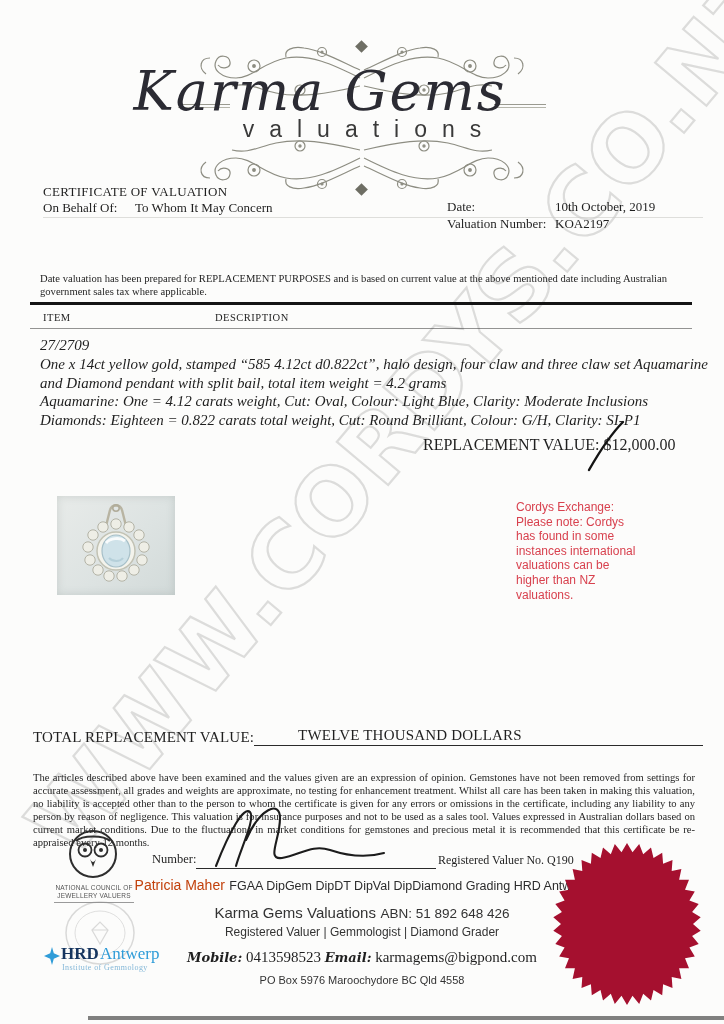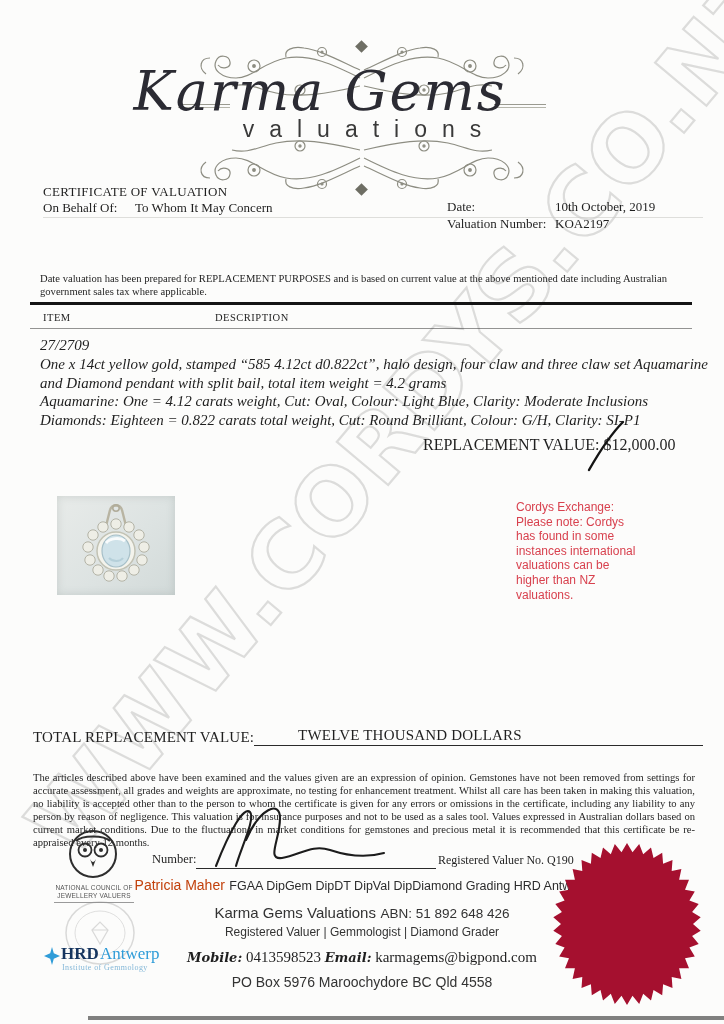--- a/index.html
+++ b/index.html
@@ -175,21 +175,21 @@
     <span style="font-size:13.5px;color:#333">ABN: 51 892 648 426</span>
   </div>
   <div class="abs center sans" style="top:925px;font-size:12px;color:#333">Registered Valuer | Gemmologist | Diamond Grader</div>
 
   <div class="abs center serif" style="top:949px;font-size:15px">
     <span class="script-label" style="font-size:13px">Mobile:</span>
     <span>0413598523</span>
     <span class="script-label" style="font-size:13px">Email:</span>
     <span>karmagems@bigpond.com</span>
   </div>
-  <div class="abs center sans" style="top:974px;font-size:14px;color:#333">PO Box 5976 Maroochydore BC Qld 4558</div>
+  <div class="abs center sans" style="top:974px;font-size:11px;color:#333">PO Box 5976 Maroochydore BC Qld 4558</div>
 
   <svg class="abs" style="left:64px;top:827px" width="58" height="56" viewBox="0 0 58 56">
     <circle cx="29" cy="27" r="23" stroke="#2e2e2e" stroke-width="2" fill="none"></circle>
     <circle cx="21" cy="23" r="6.5" stroke="#2e2e2e" stroke-width="1.8" fill="none"></circle>
     <circle cx="21" cy="23" r="2" fill="#2e2e2e"></circle>
     <circle cx="37" cy="23" r="6.5" stroke="#2e2e2e" stroke-width="1.8" fill="none"></circle>
     <circle cx="37" cy="23" r="2" fill="#2e2e2e"></circle>
     <path d="M26,32 C28,36 30,36 32,32 L29,40 Z" fill="#2e2e2e"></path>
     <path d="M12,14 C18,8 40,8 46,14" stroke="#2e2e2e" stroke-width="1.8" fill="none"></path>
   </svg>

